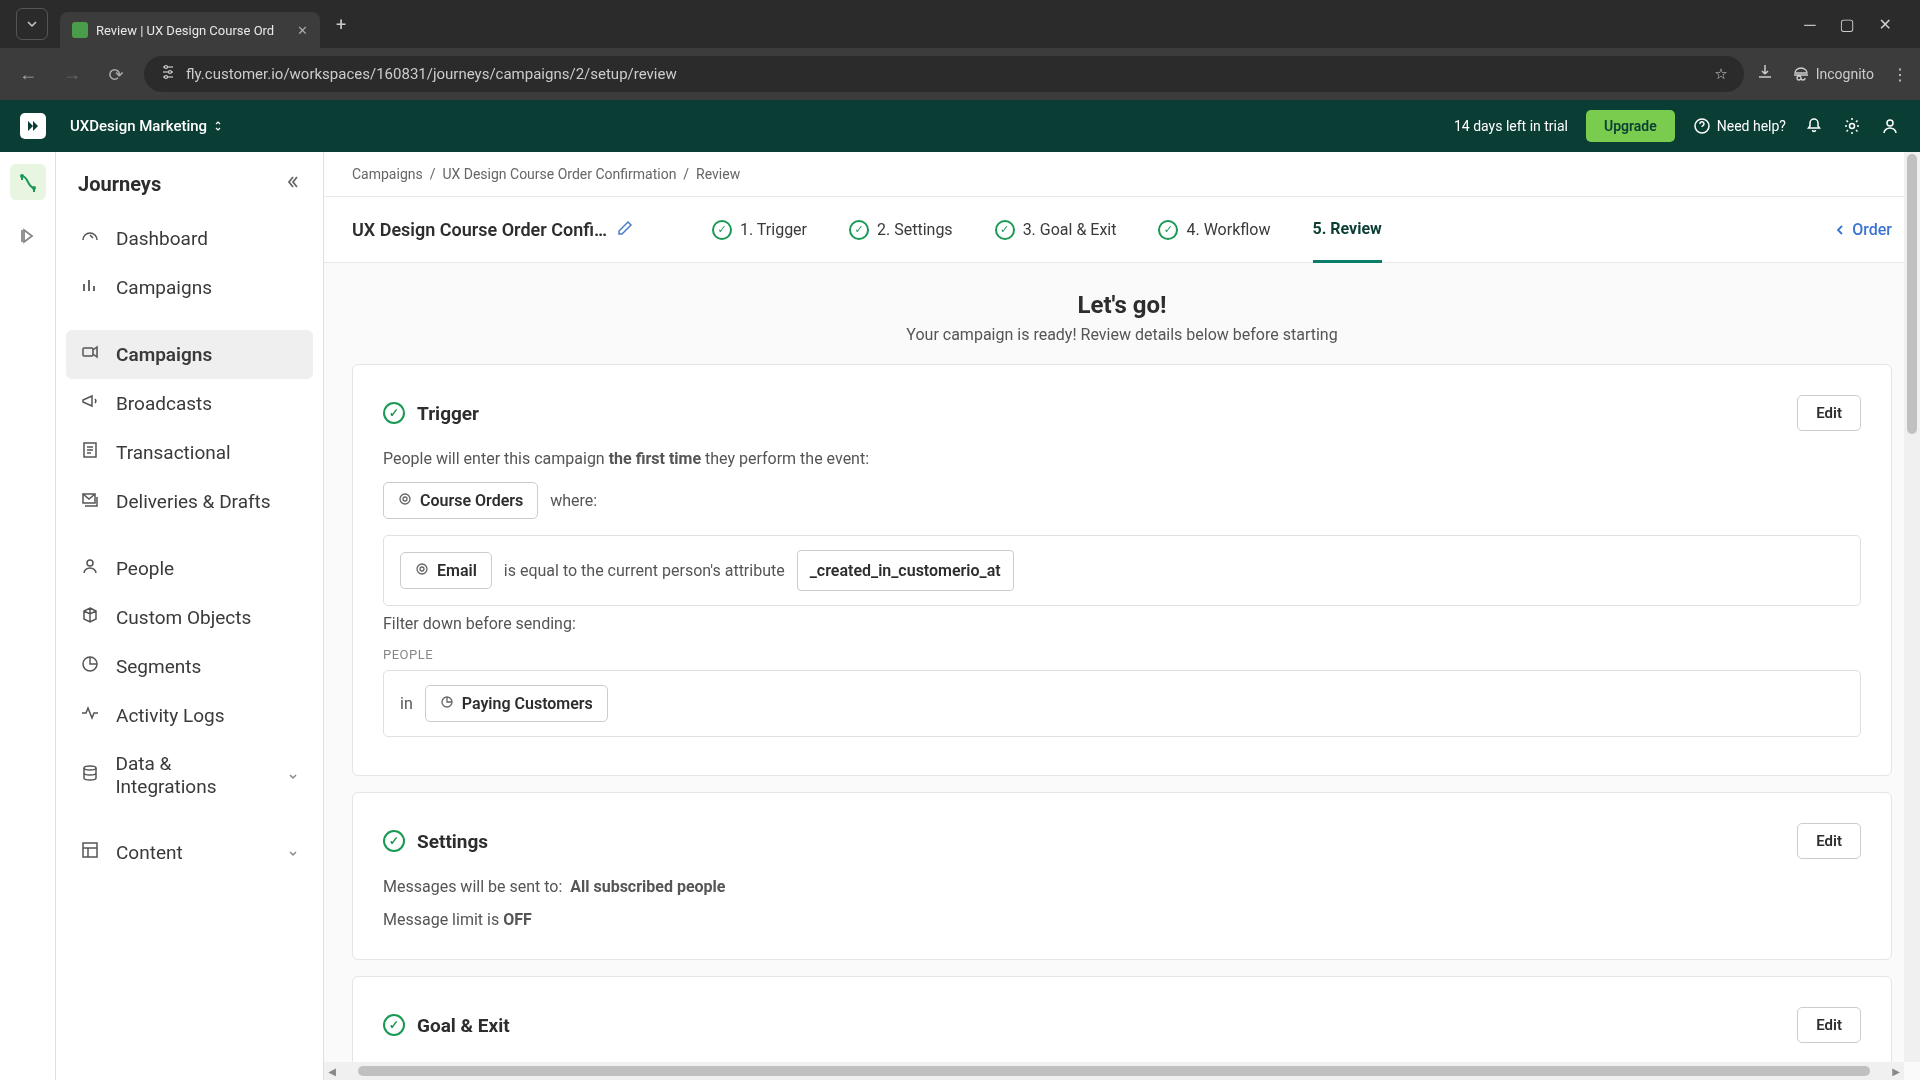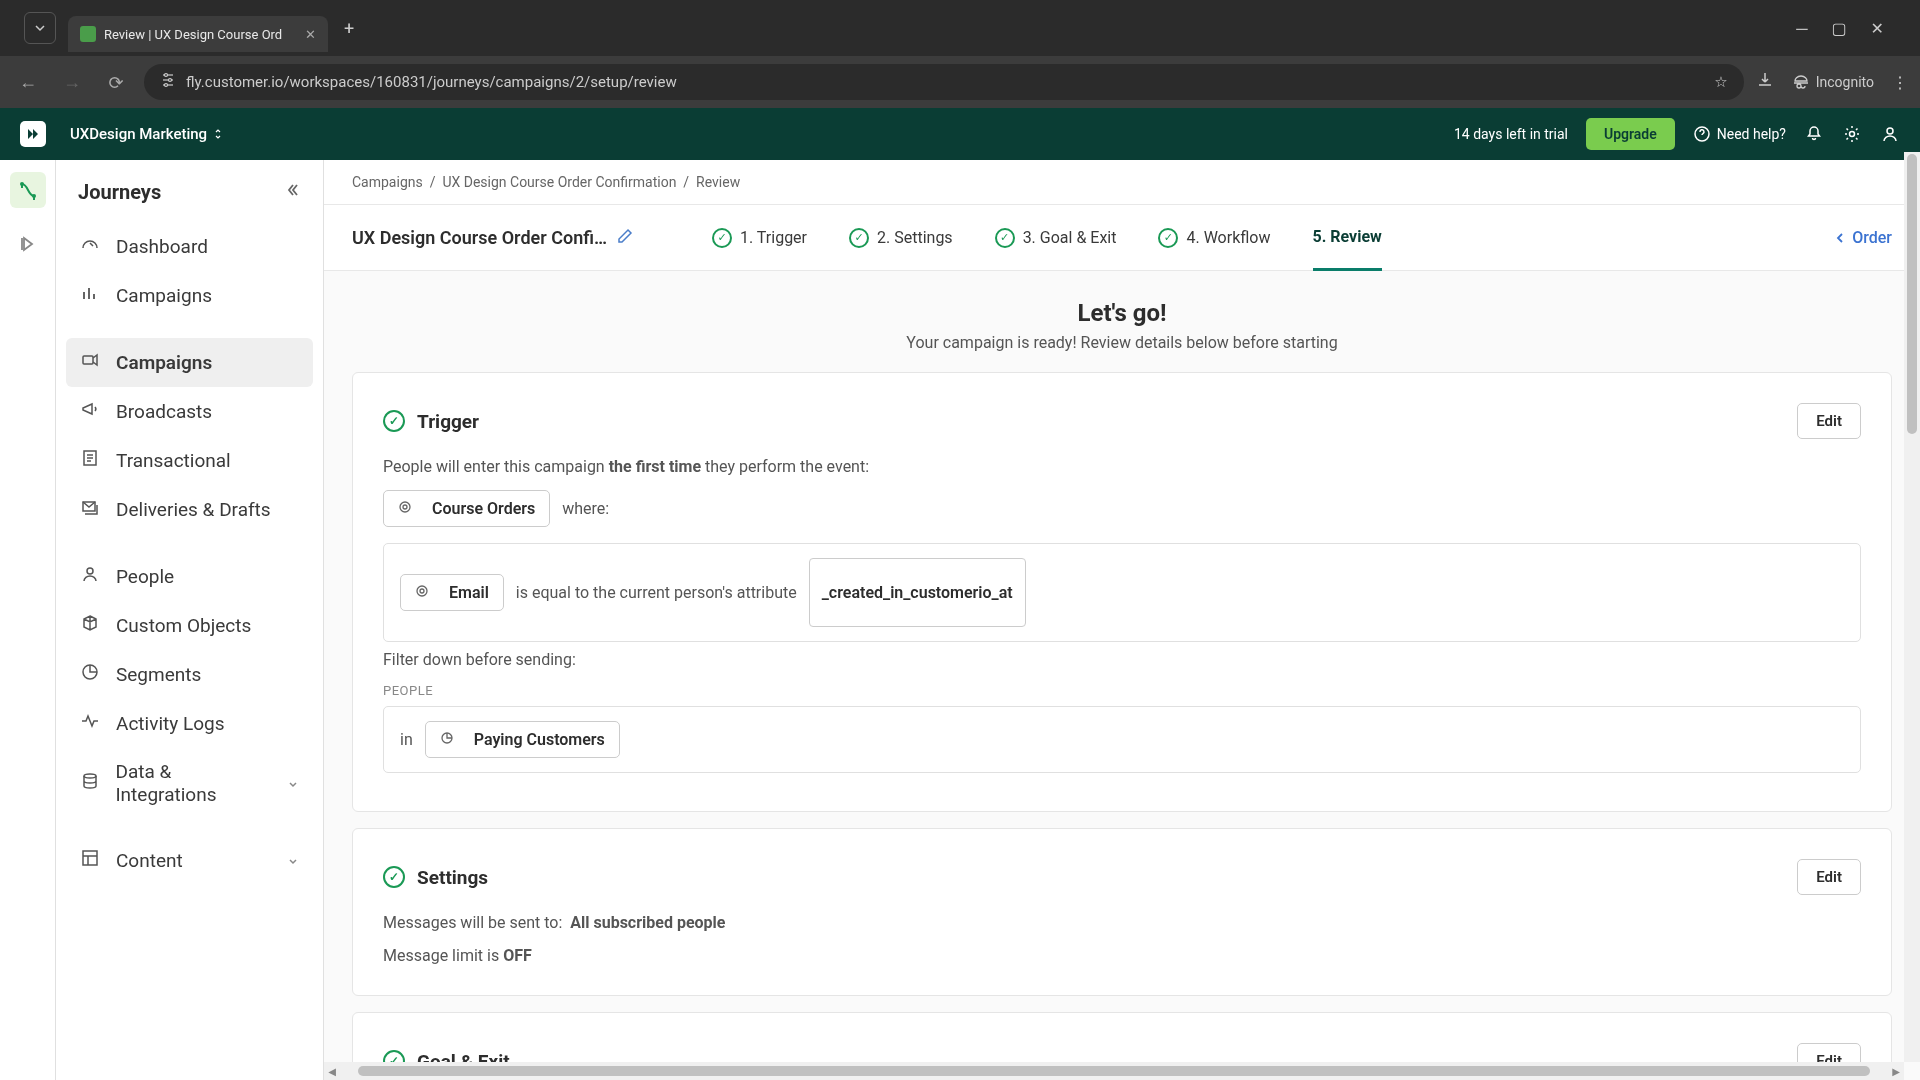--- a/index.html
+++ b/index.html
@@ -1,19 +1,19 @@
 <!DOCTYPE html>
 <html><head>
 <meta charset="utf-8">
 <style>
 * { margin: 0; padding: 0; box-sizing: border-box; font-family: -apple-system, BlinkMacSystemFont, "Segoe UI", Roboto, sans-serif; }
 body { background: #f5f5f5; width: 1920px; height: 1080px; overflow: hidden; }
 
 
-.browser-top { background: #2b2b2b; height: 56px; display: flex; align-items: center; padding: 0 24px; }
+.browser-top { background: #2b2b2b; height: 48px; display: flex; align-items: center; padding: 0 16px; }
 .tab-dropdown { width: 32px; height: 32px; display: flex; align-items: center; justify-content: center; color: #ccc; border: 1px solid #555; border-radius: 6px; margin-right: 12px; }
 .tab { background: #3c3c3c; color: #e8e8e8; height: 36px; border-radius: 8px 8px 0 0; padding: 0 12px; display: flex; align-items: center; gap: 8px; min-width: 260px; font-size: 13px; margin-top: 12px; }
 .tab-favicon { width: 16px; height: 16px; background: #4a9d4a; border-radius: 3px; }
 .tab-close { color: #aaa; margin-left: auto; cursor: pointer; }
 .new-tab { color: #ccc; margin-left: 16px; font-size: 18px; }
 .window-controls { margin-left: auto; display: flex; gap: 24px; color: #ccc; padding-right: 12px; }
 
 .browser-bar { background: #3c3c3c; height: 52px; display: flex; align-items: center; padding: 0 12px; gap: 12px; }
 .nav-btn { color: #aaa; width: 32px; text-align: center; font-size: 18px; }
 .nav-btn.disabled { color: #666; }
@@ -67,24 +67,24 @@
 .hero { text-align: center; margin-bottom: 20px; }
 .hero-title { font-size: 24px; font-weight: 700; color: #2d2d2d; margin-bottom: 6px; }
 .hero-sub { font-size: 16px; color: #555; }
 
 .card { background: #fff; border: 1px solid #e5e5e5; border-radius: 6px; margin-bottom: 16px; padding: 30px 30px; }
 .card-header { display: flex; align-items: center; justify-content: space-between; margin-bottom: 18px; }
 .card-title { display: flex; align-items: center; gap: 12px; font-size: 19px; font-weight: 700; color: #2d2d2d; }
 .check-circle { width: 22px; height: 22px; border: 2px solid #1a9955; border-radius: 50%; display: flex; align-items: center; justify-content: center; color: #1a9955; font-size: 12px; }
 .edit-btn { background: #fff; border: 1px solid #ccc; border-radius: 5px; padding: 8px 18px; font-size: 15px; font-weight: 600; color: #2d2d2d; }
 .card-text { font-size: 16px; color: #555; margin-bottom: 14px; }
-.chip { display: inline-flex; align-items: center; gap: 20px; border: 1px solid #ccc; border-radius: 5px; padding: 8px 14px; font-size: 16px; font-weight: 600; color: #2d2d2d; background: #fff; }
+.chip { display: inline-flex; align-items: center; gap: 8px; border: 1px solid #ccc; border-radius: 5px; padding: 8px 14px; font-size: 16px; font-weight: 600; color: #2d2d2d; background: #fff; }
 .chip-icon { color: #666; font-size: 14px; }
 .condition-box { border: 1px solid #e0e0e0; border-radius: 5px; padding: 14px 16px; display: flex; align-items: center; gap: 12px; font-size: 16px; color: #555; margin-bottom: 8px; }
-.attr-chip { border: 1px solid #ccc; border-radius: 4px; padding: 24px 12px; font-weight: 600; color: #2d2d2d; }
+.attr-chip { border: 1px solid #ccc; border-radius: 4px; padding: 10px 12px; font-weight: 600; color: #2d2d2d; }
 .section-label { font-size: 13px; color: #888; letter-spacing: 0.5px; margin-bottom: 8px; }
 
 
 .scrollbar-v { position: fixed; right: 0; top: 152px; bottom: 18px; width: 16px; background: #f0f0f0; }
 .scrollbar-v-thumb { background: #c0c0c0; width: 10px; margin: 2px auto; height: 280px; border-radius: 5px; }
 .scrollbar-h { position: fixed; bottom: 0; left: 324px; right: 16px; height: 18px; background: #f0f0f0; display: flex; align-items: center; }
 .scrollbar-h-thumb { background: #c0c0c0; height: 10px; flex: 1; margin: 0 18px; border-radius: 5px; }
 .scroll-arrow { width: 16px; text-align: center; color: #888; font-size: 10px; }
 </style>
 </head>

